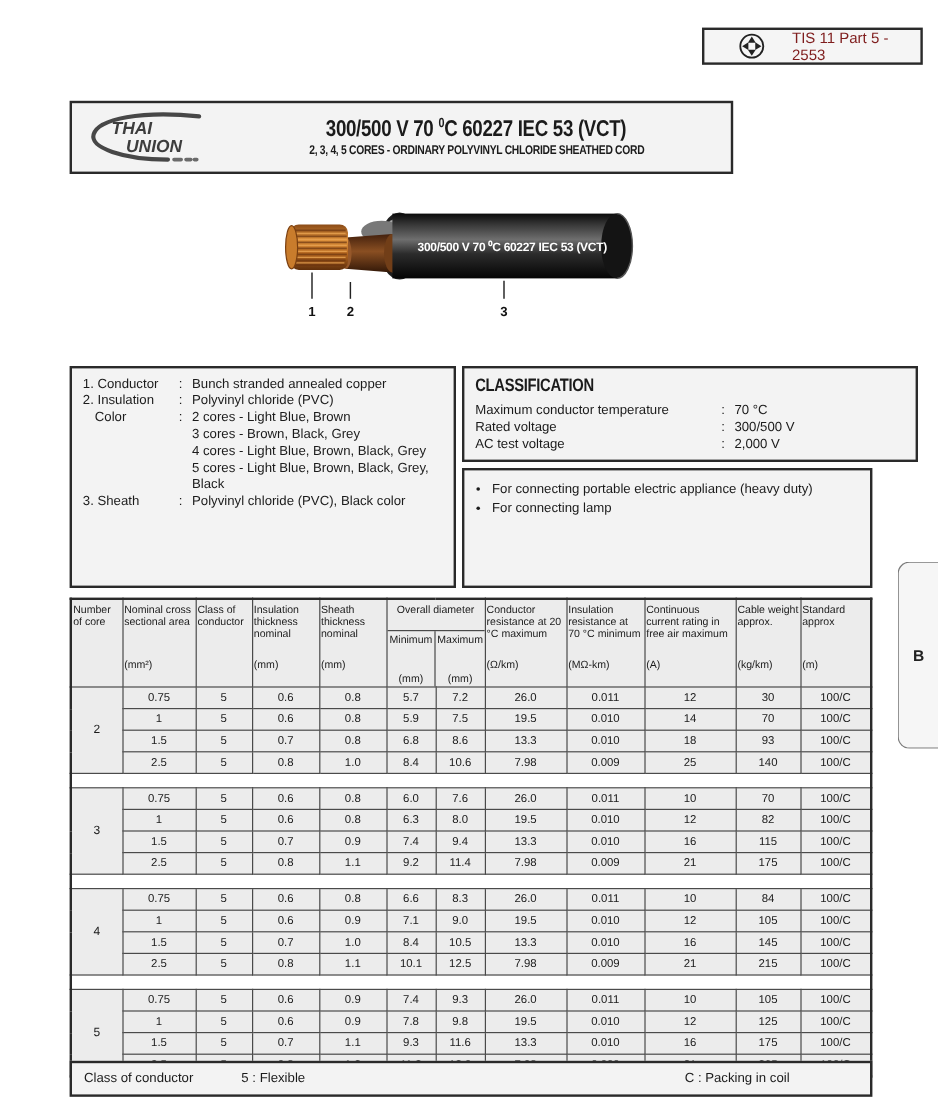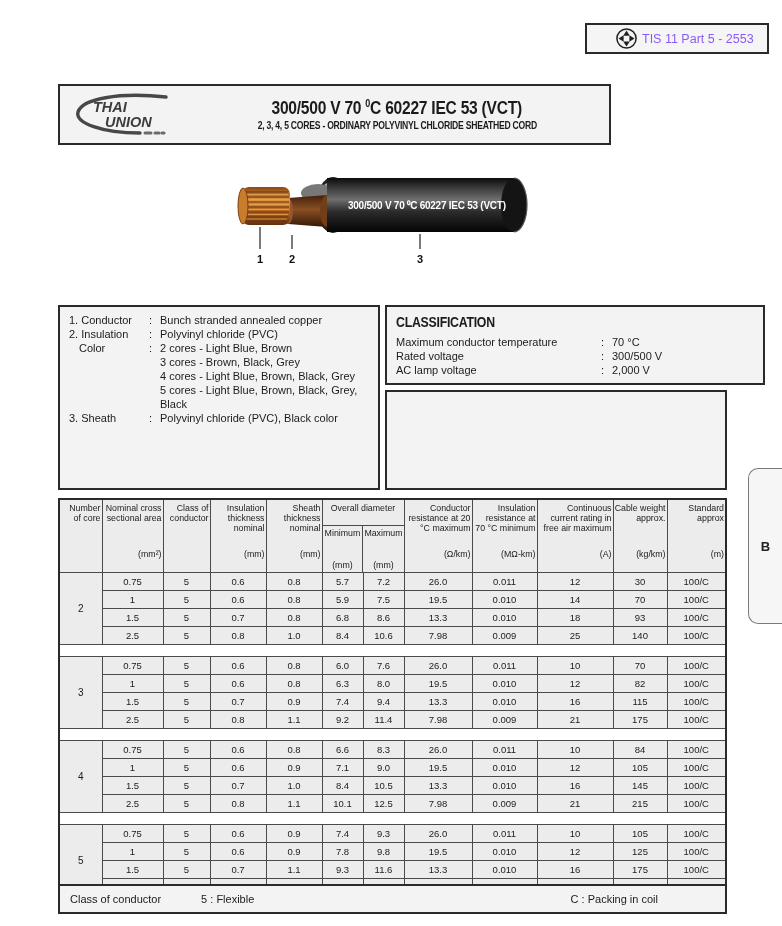--- a/index.html
+++ b/index.html
@@ -14,21 +14,21 @@
   
   .cond { display:inline-block; font-weight:bold; letter-spacing:-0.3px;
           transform:scaleX(.82); transform-origin:0 50%; white-space:nowrap; }
   .cond-center { transform-origin:50% 50%; }
 
   
   .tis-badge { left:585px; top:23px; width:184px; height:31px;
     background:#f5f5f5; border:2px solid #2a2a2a; box-sizing:border-box;
     display:flex; align-items:center; }
   .tis-badge svg { margin-left:28px; flex:0 0 auto; }
-  .tis-badge .lbl { margin-left:4px; font-size:12.5px; color:#8b5cf6; }
+  .tis-badge .lbl { margin-left:22px; font-size:12.5px; color:#7f1d1d; }
 
   
   .header-box { left:58px; top:84px; width:553px; height:61px;
     background:#f3f3f3; border:2px solid #2a2a2a; box-sizing:border-box; }
   .brand { position:absolute; left:6px; top:4px; }
   .titles { margin-left:125px; text-align:center; padding-top:7px; }
   .page-title { font-size:19px; line-height:21px; }
   .page-title sup { font-size:11px; }
   .page-subtitle { font-size:10.5px; line-height:14px; }
 
@@ -54,21 +54,21 @@
 
   
   .table-wrap { left:58px; top:498px; }
   table.spec { border-collapse:collapse; table-layout:fixed; width:669px;
     border:2px solid #2a2a2a; }
   table.spec th, table.spec td { border:1px solid #4a4a4a; background:#ececec;
     padding:0; box-sizing:border-box; }
   table.spec th { font-weight:normal; font-size:8.8px; line-height:10px;
     vertical-align:top; }
   .hcell { display:flex; flex-direction:column; justify-content:space-between;
-    min-height:56px; padding:3px 1px 4px; text-align:right; }
+    min-height:56px; padding:3px 1px 4px; text-align:left; }
   .hu { font-size:8.8px; }
   .od-title { padding:3px 1px 12px; text-align:center; border-bottom:1px solid #4a4a4a; }
   .od-sub { display:flex; }
   .od-cell { flex:1 1 0; display:flex; flex-direction:column; justify-content:space-between;
     min-height:42px; padding:2px 1px; text-align:center; }
   .od-cell:first-child { border-right:1px solid #4a4a4a;gap:12px; }
   td.val { font-size:9.5px; text-align:center; height:18px; }
   td.cores { font-size:10px; }
   tr.gap td { background:#ffffff; height:12px; border-left:none; border-right:none; }
 
@@ -218,27 +218,31 @@
     <span class="kv-label">Maximum conductor temperature</span>
       <span class="kv-colon">:</span>
       <span class="kv-value">70 °C</span>
   </div>
   <div class="kv-row">
     <span class="kv-label">Rated voltage</span>
       <span class="kv-colon">:</span>
       <span class="kv-value">300/500 V</span>
   </div>
   <div class="kv-row">
-    <span class="kv-label">AC lamp voltage</span>
+    <span class="kv-label">AC test voltage</span>
       <span class="kv-colon">:</span>
       <span class="kv-value">2,000 V</span>
   </div>
 </div>
 
 <div class="abs info-box application-box">
+  <ul class="app-list">
+    <li>For connecting portable electric appliance (heavy duty)</li>
+    <li>For connecting lamp</li>
+  </ul>
 </div>
 
 <div class="abs table-wrap">
   <table class="spec">
     <colgroup>
       <col style="width:43px">
         <col style="width:61px">
         <col style="width:47px">
       <col style="width:56px">
         <col style="width:56px">

